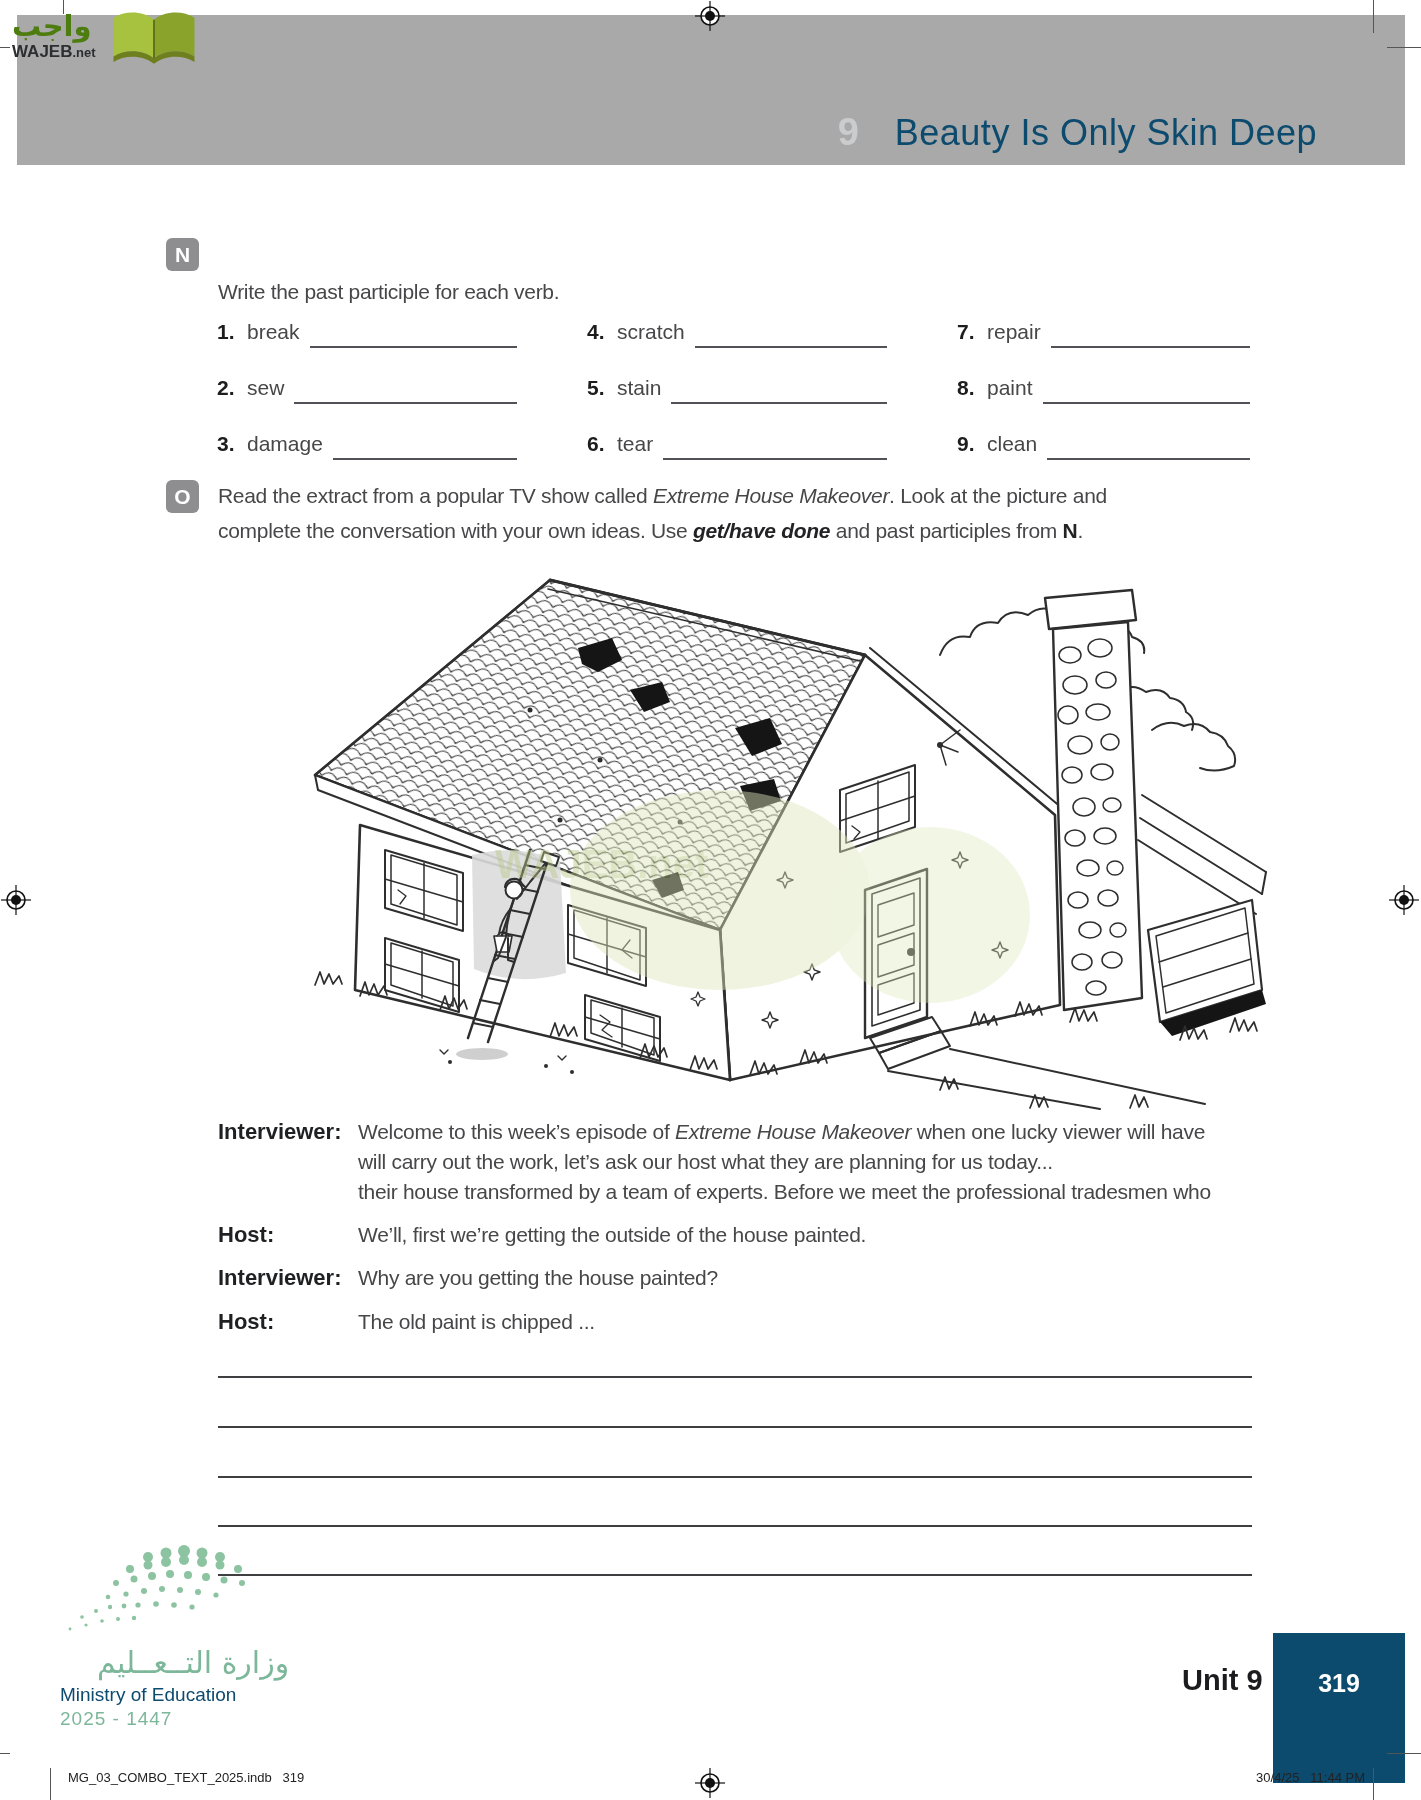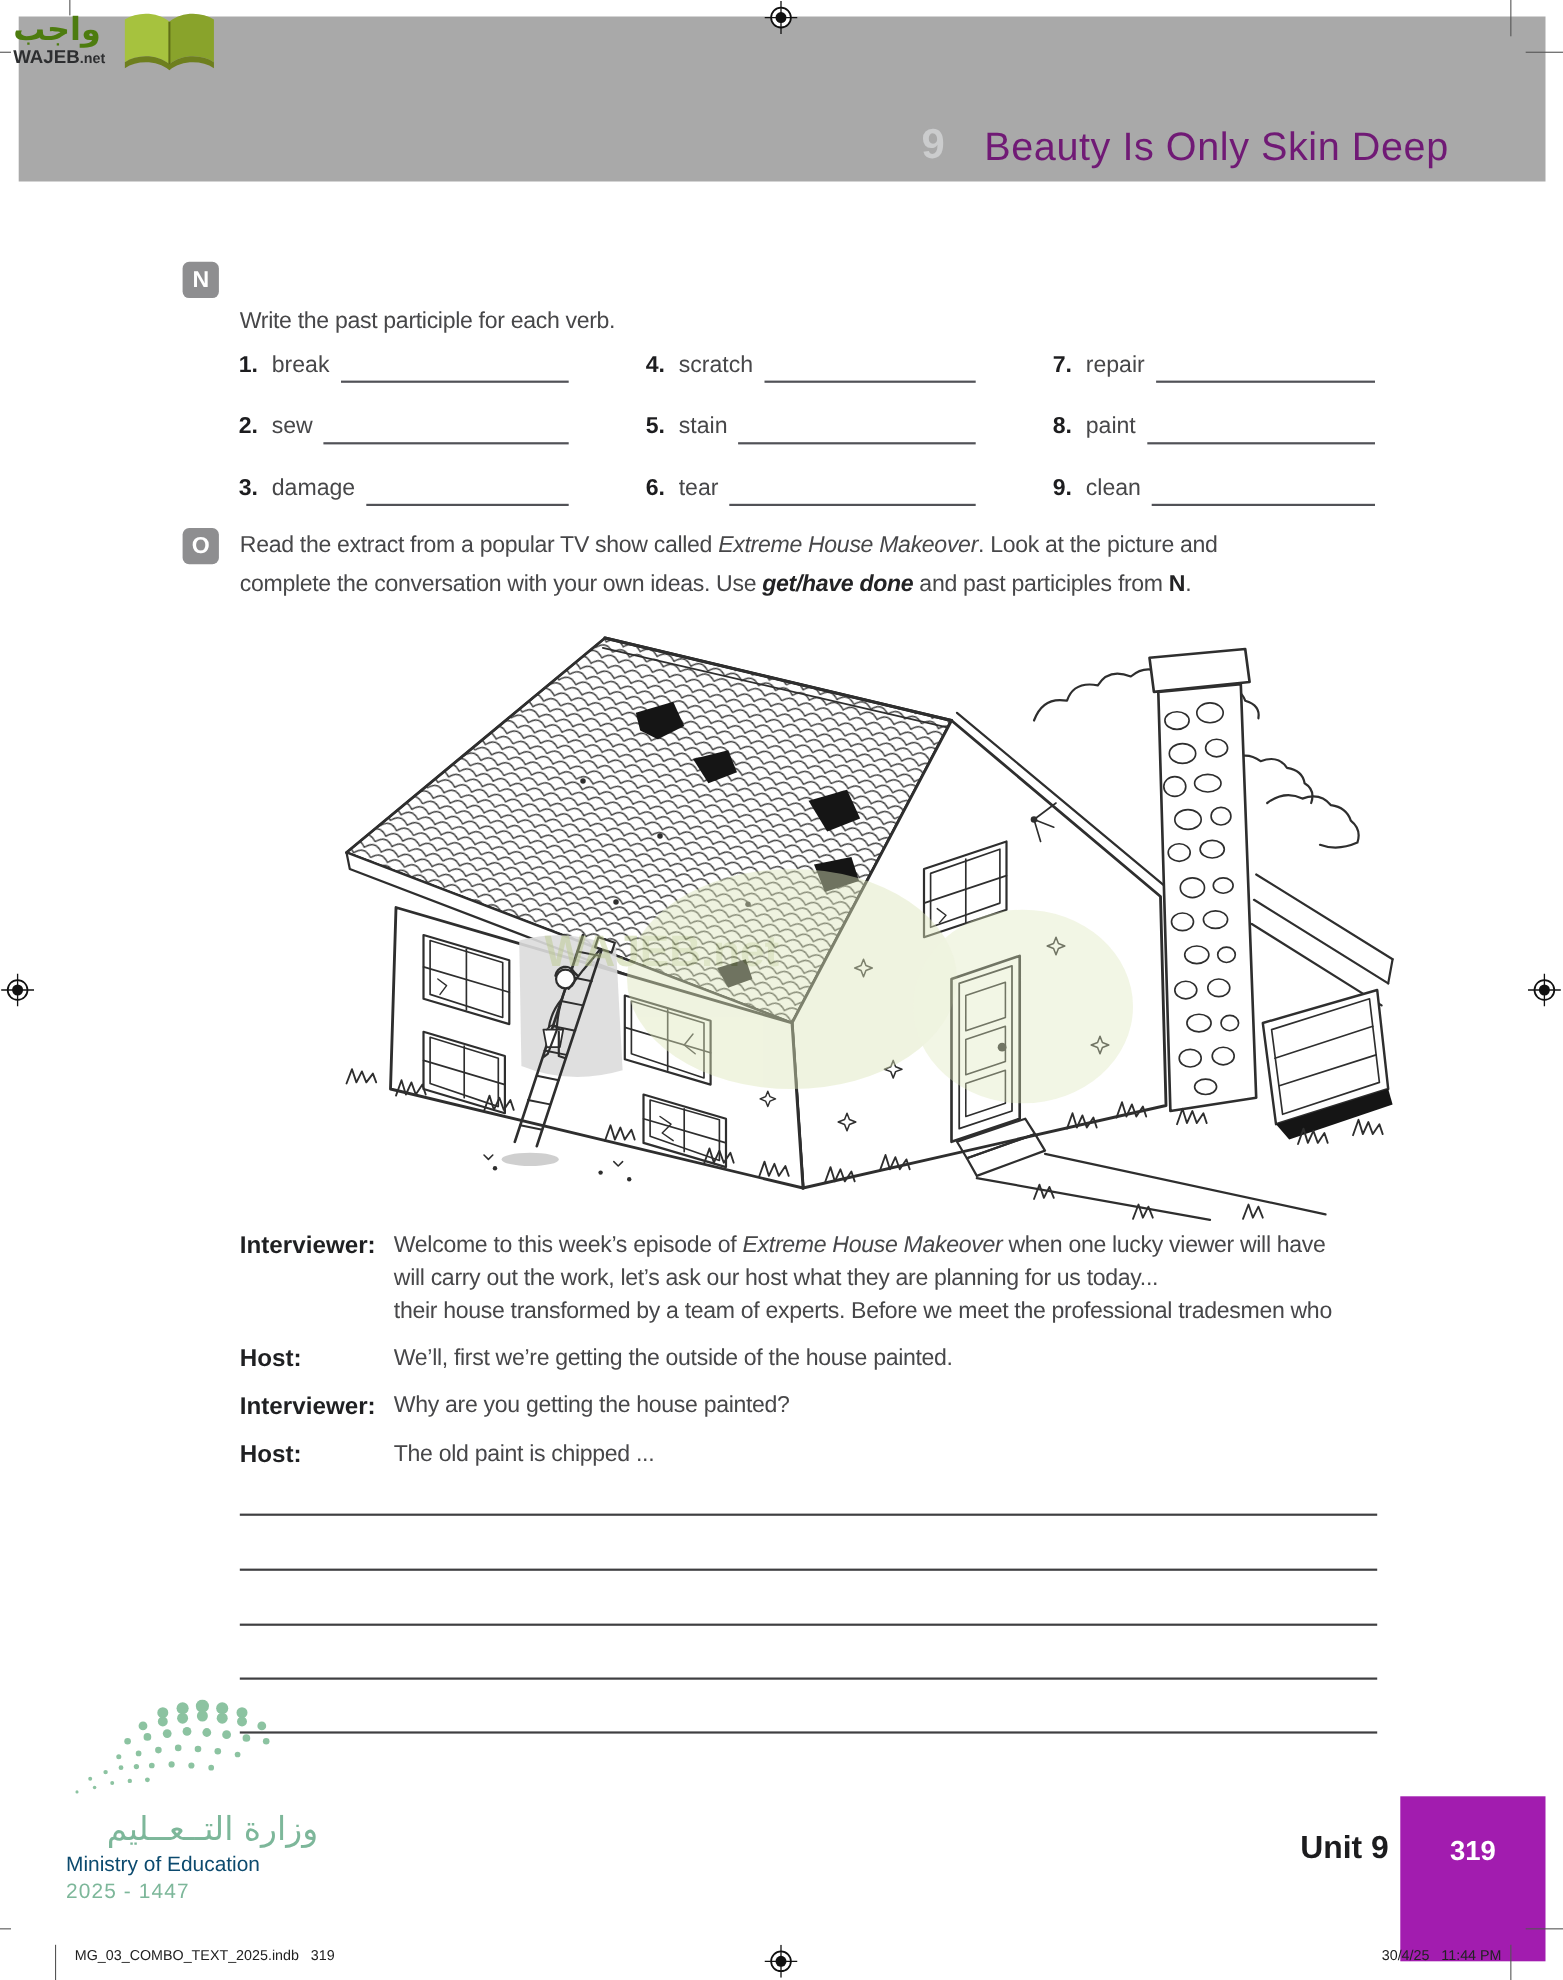--- a/index.html
+++ b/index.html
@@ -2,21 +2,21 @@
 <html><head>
 <meta charset="utf-8">
 <style>
   html,body{margin:0;padding:0;background:#e8e8e8;}
   .page{position:relative;width:1421px;height:1800px;background:#ffffff;overflow:hidden;
         font-family:"Liberation Sans",sans-serif;color:#3f4042;}
   
   .banner{position:absolute;left:17px;top:15px;width:1388px;height:150px;background:#a9a9a9;
           display:flex;align-items:flex-end;justify-content:flex-end;padding:0 88px 14px 0;box-sizing:border-box;}
   .banner .unit-num{font-size:38px;font-weight:bold;color:#cbcccd;margin-right:36px;line-height:1;}
-  .banner .unit-title{font-size:36px;font-weight:400;color:#701a75;line-height:1;letter-spacing:0.5px;}
+  .banner .unit-title{font-size:36px;font-weight:400;color:#0c4a6e;line-height:1;letter-spacing:0.5px;}
   
   .wajeb{position:absolute;left:12px;top:12px;width:190px;height:58px;}
   .wajeb .ar{font-family:"DejaVu Sans",sans-serif;font-size:29px;font-weight:bold;color:#4d7c0f;line-height:1;}
   .wajeb .latin{font-size:17px;font-weight:bold;color:#2d2e30;line-height:1;margin-top:2px;}
   .wajeb .latin .tld{font-size:13px;}
   .wajeb svg{position:absolute;left:96px;top:-4px;}
   
   .marker{position:absolute;width:33px;height:33px;background:#8e8e90;border-radius:6px;color:#fff;
           font-weight:bold;font-size:21px;display:flex;align-items:center;justify-content:center;}
   .instr{position:absolute;left:218px;font-size:21px;color:#474749;letter-spacing:-0.3px;white-space:nowrap;}
@@ -40,21 +40,21 @@
   .dlg-text div{white-space:nowrap;}
   .dlg-text i{font-style:italic;}
   
   .wline{position:absolute;left:218px;width:1034px;height:0;border-top:2px solid #3f3f41;}
   
   .ministry{position:absolute;left:60px;top:1545px;width:260px;}
   .ministry .ar{font-family:"DejaVu Sans",sans-serif;font-size:30px;color:#7db79a;margin-top:4px;margin-left:37px;}
   .ministry .en{font-size:19px;color:#0c4a6e;margin-top:4px;}
   .ministry .yr{font-size:19px;color:#7db79a;margin-top:2px;letter-spacing:1px;}
   .unit-label{position:absolute;left:1182px;top:1664px;font-size:29px;font-weight:bold;color:#1c1c1e;}
-  .page-tab{position:absolute;left:1273px;top:1633px;width:132px;height:150px;background:#a21caf;
+  .page-tab{position:absolute;left:1273px;top:1633px;width:132px;height:150px;background:#0c4a6e;
             text-align:center;}
   .page-tab .pn{margin-top:36px;font-size:25px;font-weight:bold;color:#ffffff;}
   .imprint{position:absolute;left:68px;top:1770px;font-size:13px;color:#222;white-space:pre;}
   .timestamp{position:absolute;right:56px;top:1770px;font-size:13px;color:#222;white-space:pre;margin-left:36px;}
   
   .reg{position:absolute;width:30px;height:30px;}
   .crop{position:absolute;background:#555;}
 </style>
 </head>
 <body>

